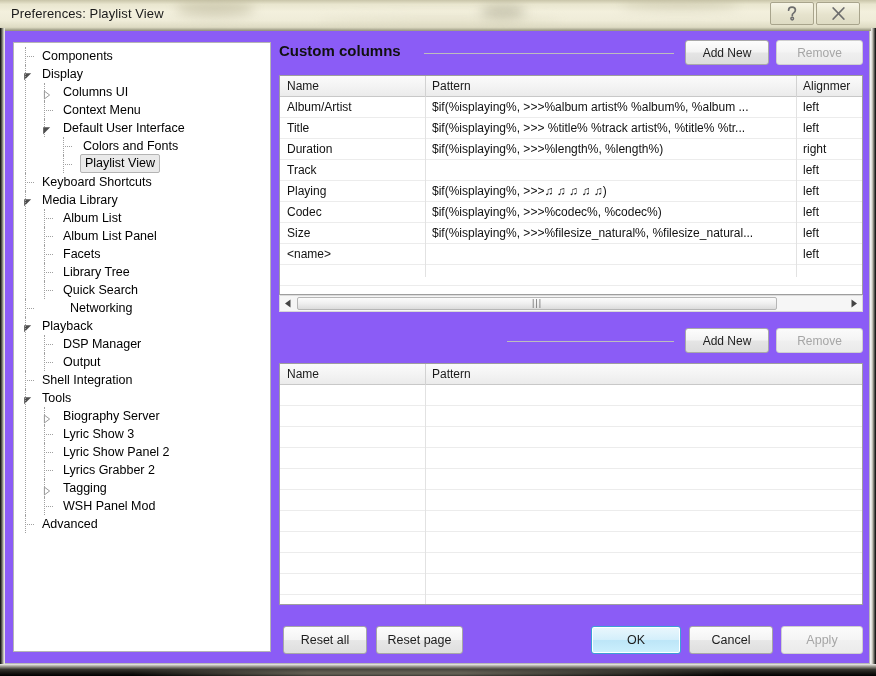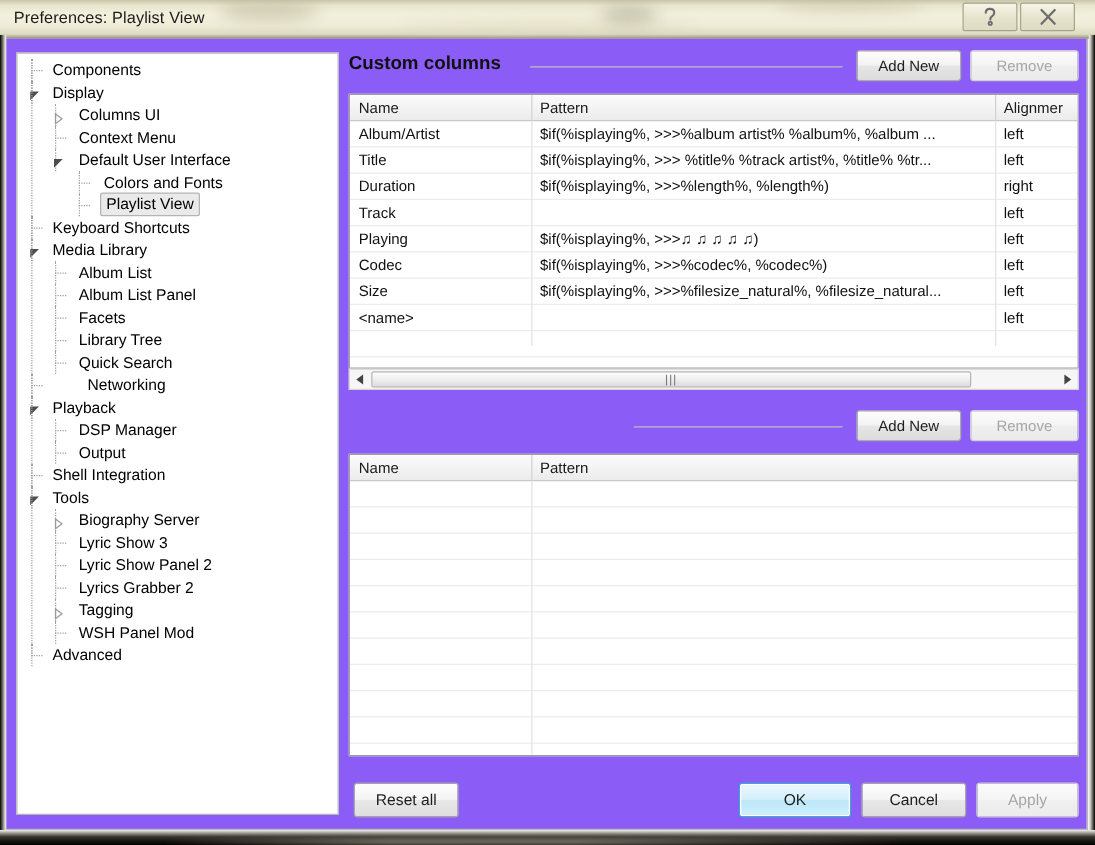--- a/index.html
+++ b/index.html
@@ -642,20 +642,21 @@
             </div>
             <div class="trow" style="height: 20px;">
               <div class="tcell" style="left: 0px; width: 145px; height: 20px; line-height: 20px;"></div>
               <div class="tcell" style="left: 145px; width: 439px; height: 20px; line-height: 20px;"></div>
             </div>
             <div class="col-sep" style="left: 145px; top: 0px; height: 220px;"></div>
           </div>
       </div>
 
       <div class="bbtn" style="left:4px;  top:584px; width:84px;">Reset all</div>
+      <div class="bbtn" style="left:97px; top:584px; width:87px;">Reset page</div>
       <div class="bbtn primary" style="left:312px; top:584px; width:90px;">OK</div>
       <div class="bbtn" style="left:410px; top:584px; width:84px;">Cancel</div>
       <div class="bbtn disabled" style="left:502px; top:584px; width:82px;">Apply</div>
 
     </div>
   </div>
 
   <div id="bevel-left"></div>
   <div id="bevel-right"></div>
   <div id="bevel-bottom">

